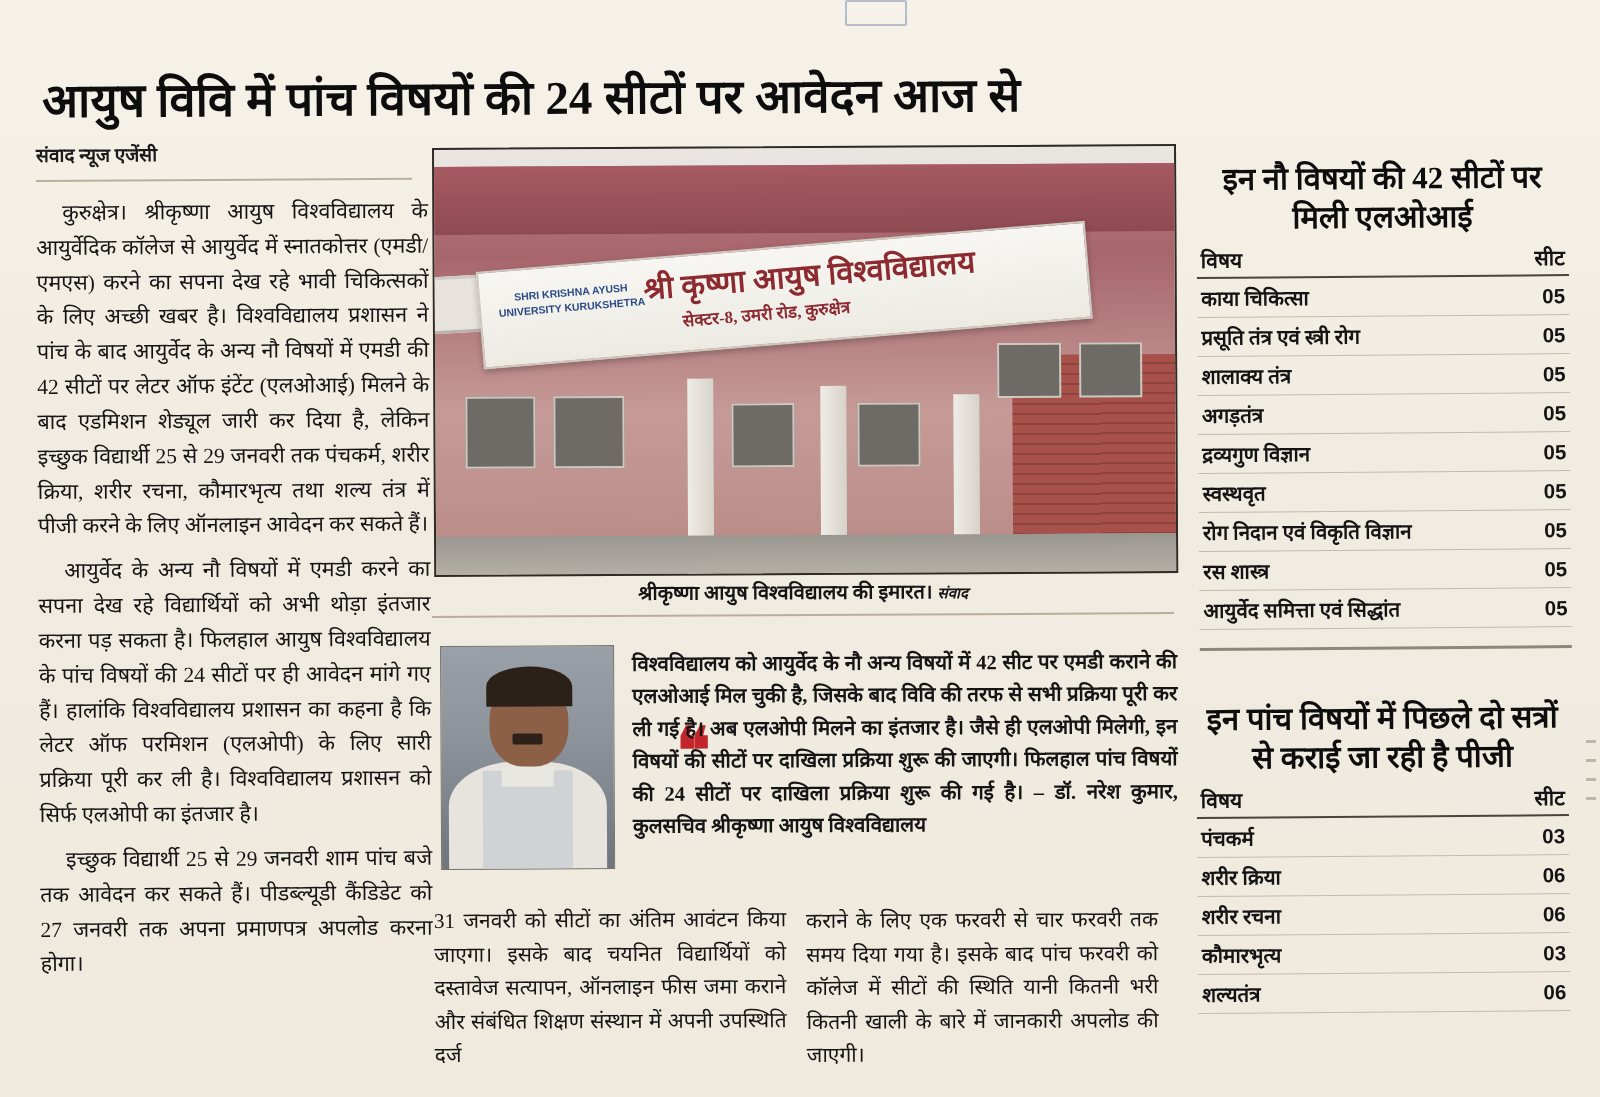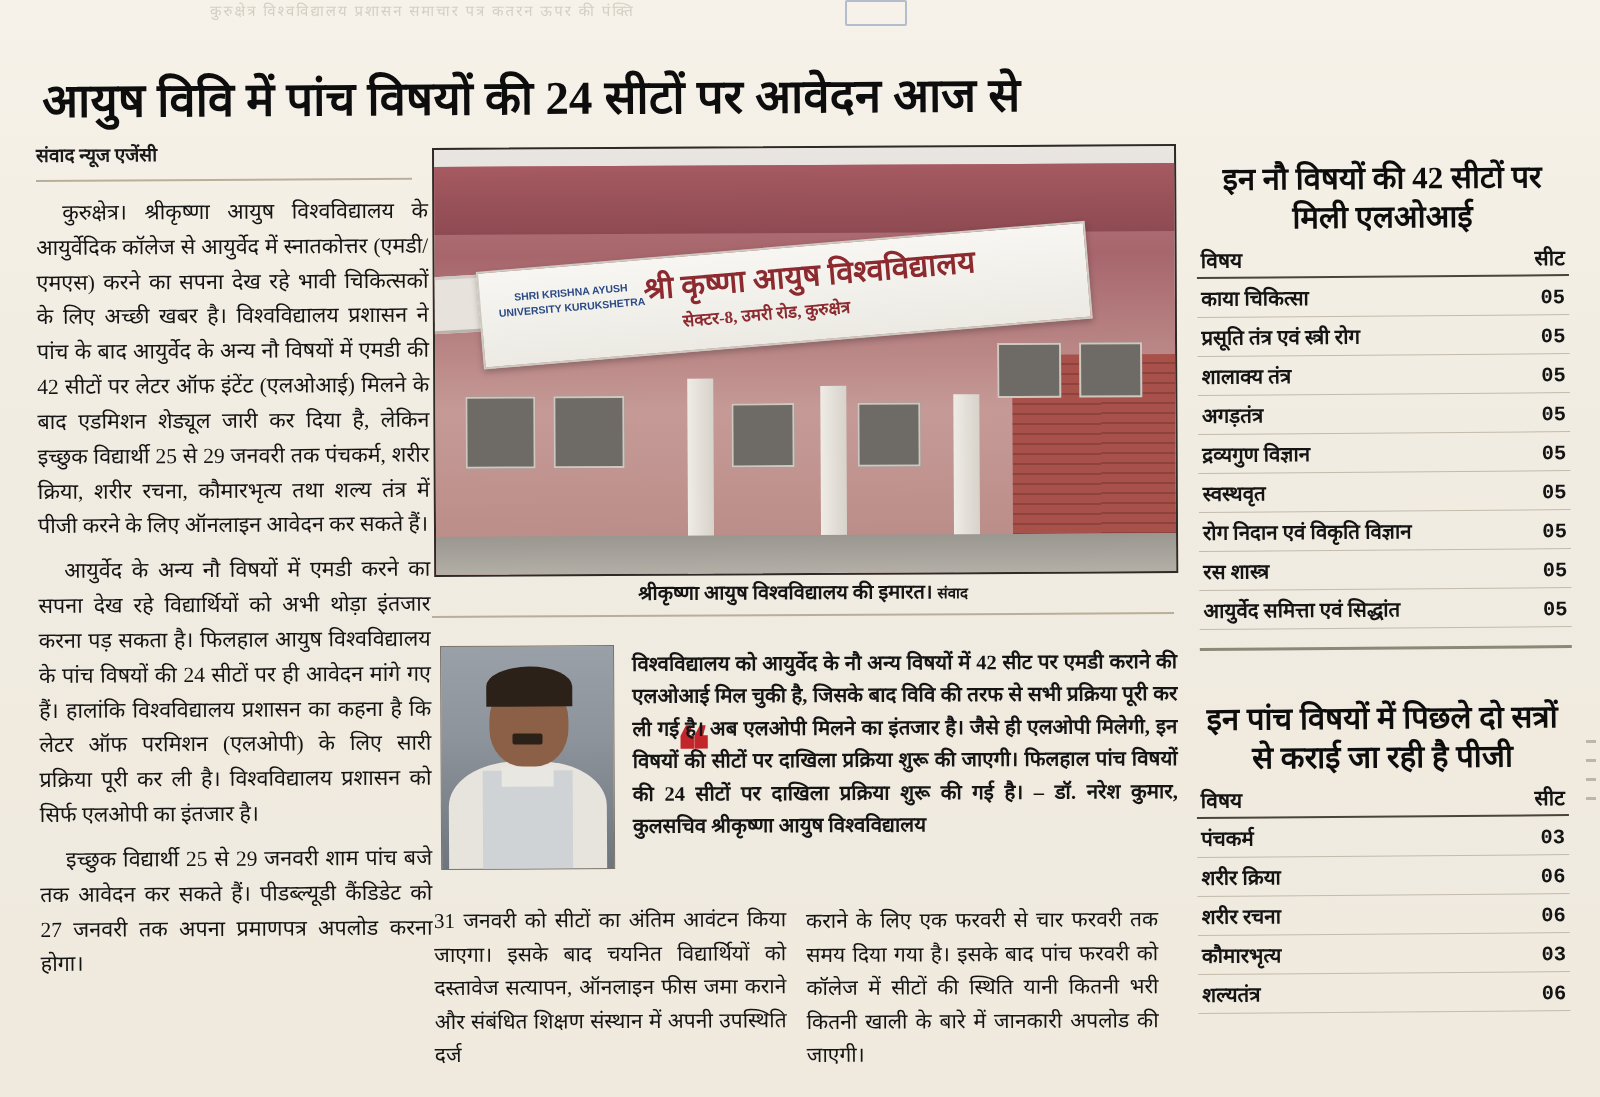--- a/index.html
+++ b/index.html
@@ -121,21 +121,21 @@
   .brickwall{
     position:absolute;right:0;bottom:9%;width:22%;height:42%;
     background:repeating-linear-gradient(180deg,#a8514a 0 8px,#8e423c 8px 10px);
   }
 
   .caption{
     position:absolute;left:432px;top:580px;width:742px;
     text-align:center;font-size:20px;font-weight:bold;
     transform:rotate(-0.3deg);transform-origin:left top;
   }
-  .caption small{font-size:15px;font-weight:bold;}
+  .caption small{font-size:15px;font-weight:bold;font-style:italic;}
   .cap-rule{
     position:absolute;left:432px;top:616px;width:742px;height:2px;
     background:#b9ae99;transform:rotate(-0.3deg);transform-origin:left top;
   }
 
   
   .portrait{
     position:absolute;left:440px;top:646px;width:172px;height:222px;
     border:1px solid #7a736a;
     background:linear-gradient(180deg,#9aa0a8 0%,#8d949c 40%,#6f757c 100%);
@@ -194,40 +194,39 @@
     display:flex;justify-content:space-between;
     font-size:21px;font-weight:bold;padding:2px 4px 3px 4px;
     border-bottom:2px solid #4a443c;
   }
   .trow{
     display:flex;justify-content:space-between;align-items:baseline;
     font-size:20.5px;font-weight:bold;
     padding:5px 4px 5px 4px;
     border-bottom:1px solid #c3bbac;
   }
-  .trow .seat{font-family:Liberation Mono, monospace;}
+  .trow .seat{font-family:Liberation Sans, sans-serif;}
   .rail-sep{
     height:3px;background:#8d8778;margin:18px 0 14px 0;
   }
   .rail2{
     position:absolute;left:1196px;top:700px;width:372px;
     transform:rotate(-0.45deg);transform-origin:left top;
   }
   .edge-marks{
     position:absolute;right:4px;top:740px;width:10px;height:120px;
     opacity:.35;
   }
   .edge-marks div{height:3px;background:#5d564a;margin-bottom:16px;}
 </style>
 </head>
 <body>
 
 <div class="page">
 
-  <div class="bleed">कुरुक्षेत्र  विश्वविद्यालय  प्रशासन  समाचार  पत्र  कतरन  ऊपर  की  पंक्ति</div>
   <div class="bleedbox"></div>
 
   <h1 class="headline">आयुष विवि में पांच विषयों की 24 सीटों पर आवेदन आज से</h1>
 
   <div class="byline">संवाद न्यूज एजेंसी</div>
   <div class="byline-rule"></div>
 
   <div class="leftcol">
     <p>कुरुक्षेत्र। श्रीकृष्णा आयुष विश्वविद्यालय के आयुर्वेदिक कॉलेज से आयुर्वेद में स्नातकोत्तर (एमडी/एमएस) करने का सपना देख रहे भावी चिकित्सकों के लिए अच्छी खबर है। विश्वविद्यालय प्रशासन ने पांच के बाद आयुर्वेद के अन्य नौ विषयों में एमडी की 42 सीटों पर लेटर ऑफ इंटेंट (एलओआई) मिलने के बाद एडमिशन शेड्यूल जारी कर दिया है, लेकिन इच्छुक विद्यार्थी 25 से 29 जनवरी तक पंचकर्म, शरीर क्रिया, शरीर रचना, कौमारभृत्य तथा शल्य तंत्र में पीजी करने के लिए ऑनलाइन आवेदन कर सकते हैं।</p>
     <p>आयुर्वेद के अन्य नौ विषयों में एमडी करने का सपना देख रहे विद्यार्थियों को अभी थोड़ा इंतजार करना पड़ सकता है। फिलहाल आयुष विश्वविद्यालय के पांच विषयों की 24 सीटों पर ही आवेदन मांगे गए हैं। हालांकि विश्वविद्यालय प्रशासन का कहना है कि लेटर ऑफ परमिशन (एलओपी) के लिए सारी प्रक्रिया पूरी कर ली है। विश्वविद्यालय प्रशासन को सिर्फ एलओपी का इंतजार है।</p>

